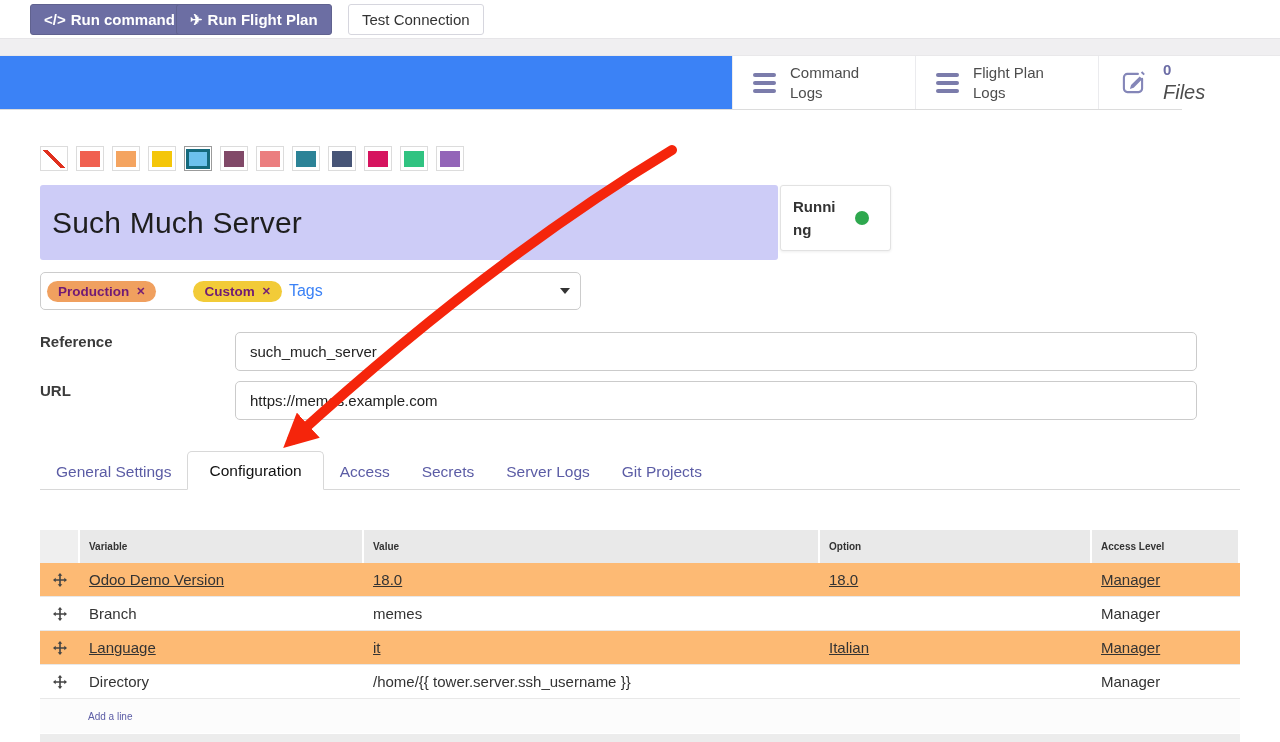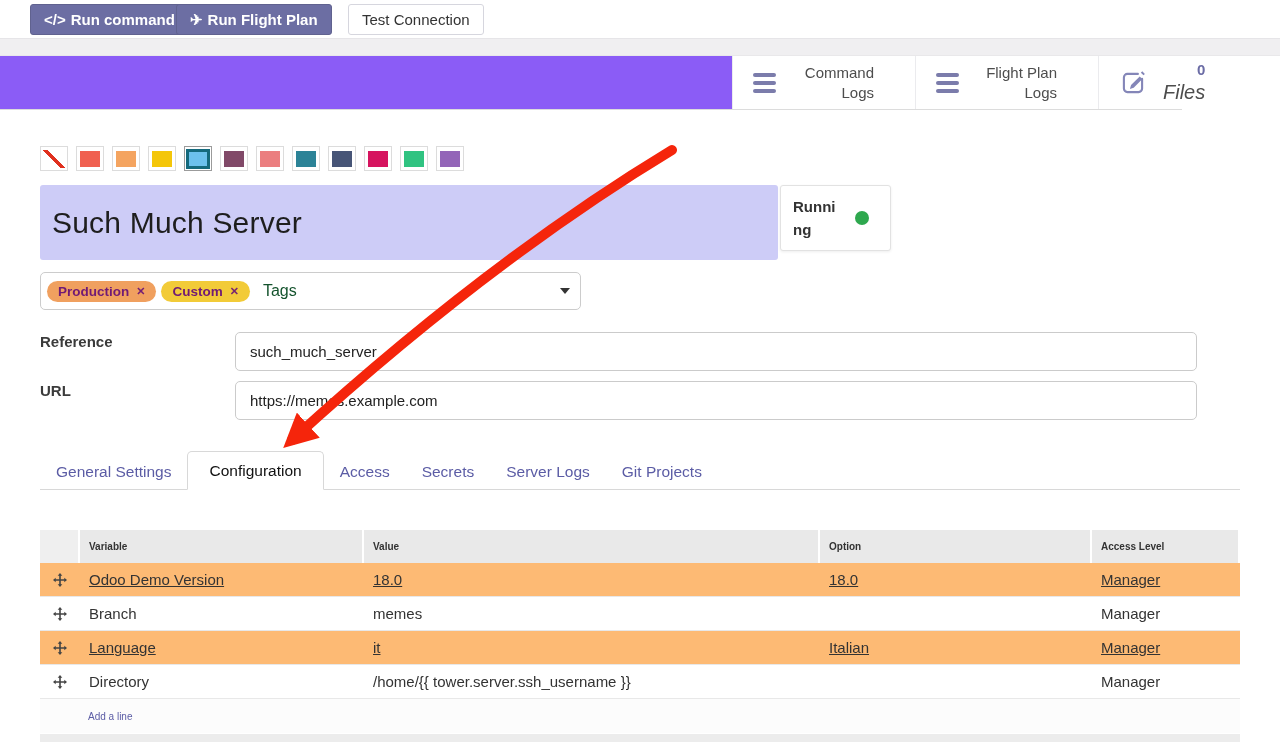--- a/index.html
+++ b/index.html
@@ -14,22 +14,22 @@
   .abtn-primary { background:#6c6ea3; border:1px solid #60628f; color:#fff; }
   .abtn-plain { background:#fff; border:1px solid #d6d6de; color:#333; font-weight:400; }
   .abtn .bicon { margin-right:5px; font-weight:700; }
   #btn-run-command { left:30px; }
   #btn-run-flight  { left:176px; }
   #btn-test-conn   { left:348px; }
 
   
   #band { position:absolute; top:38px; left:0; width:1280px; height:18px; background:#f0eff1;
           border-top:1px solid #e6e5e8; border-bottom:1px solid #e9e8ea; }
-  #control-panel { position:absolute; top:56px; left:0; width:1182px; height:54px; background:#8b5cf6;
-                   border-bottom:1px solid #dcdcdc;text-align:right; }
+  #control-panel { position:absolute; top:56px; left:0; width:1182px; height:54px; background:#3b82f6;
+                   border-bottom:1px solid #dcdcdc; }
   .stat-btn { position:absolute; top:0; height:53px; border-left:1px solid #ebebee; display:flex;
               align-items:center; padding-left:20px; cursor:pointer; background:#fff; }
   #stat-command { left:732px; width:183px; }
   #stat-flight  { left:915px; width:183px; }
   #stat-files   { left:1098px; width:182px; }
   .hamburger { display:flex; flex-direction:column; gap:4px; margin-right:14px; }
   .hamburger div { width:23px; height:4px; background:#7b7cab; border-radius:2px; }
   .stat-label { font-size:15px; color:#4d4d4d; width:84px; line-height:1.3; }
   .files-num { font-size:15px; color:#6b6ca5; font-weight:700; line-height:1.3; }
   .files-word { font-size:20px; color:#4d4d4d; line-height:1.3;font-style:italic; }
@@ -54,21 +54,21 @@
                   display:flex; align-items:center; padding:0 12px; cursor:pointer; }
   #status-text { font-size:15px; font-weight:700; color:#333; width:50px; word-break:break-all; line-height:1.55; }
   #status-dot { width:14px; height:14px; border-radius:50%; margin-left:12px; }
 
   
   #tags-box { position:absolute; top:272px; left:40px; width:541px; height:38px; border:1px solid #cccccc;
               border-radius:5px; display:flex; align-items:center; padding:0 10px 0 6px; cursor:text; background:#fff; }
   .tag-pill { display:flex; align-items:center; border-radius:999px; padding:3px 11px; margin-right:5px;
               color:#701a75; font-size:13.5px; font-weight:700; white-space:nowrap; }
   .tag-x { margin-left:7px; font-size:11px; font-weight:700; cursor:pointer; opacity:.95; }
-  #tags-placeholder { color:#14532d; font-size:16px; margin-left:8px; flex:1; }
+  #tags-placeholder { color:#3b82f6; font-size:16px; margin-left:2px; flex:1; }
   #tags-caret { width:0; height:0; border-left:5px solid transparent; border-right:5px solid transparent;
                 border-top:6px solid #333; cursor:pointer; }
 
   
   .field-label { position:absolute; left:40px; font-size:15px; font-weight:700; color:#3b3b3b; }
   .field-input { position:absolute; left:235px; width:962px; height:39px; border:1px solid #cbcbcb;
                  border-radius:5px; padding:5px 14px; font-size:15px; color:#222;
                  font-family:"Liberation Sans", sans-serif; background:#fff; }
   #ref-label { top:333px; } #ref-input { top:332px; }
   #url-label { top:382px; } #url-input { top:381px; }
@@ -196,21 +196,21 @@
   <div id="running-card">
     <span id="status-text">Running</span>
     <span id="status-dot" style="background: rgb(46, 168, 78);"></span>
   </div>
 
   <div id="tags-box">
     <span class="tag-pill" style="background: rgb(240, 160, 95);">
       <span>Production</span>
       <span class="tag-x">✕</span>
     </span>
-    <span class="tag-pill" style="background: rgb(242, 203, 56);">
+    <span class="tag-pill" style="background: rgb(242, 203, 56); margin-left: 32px;">
       <span>Custom</span>
       <span class="tag-x">✕</span>
     </span>
     <span id="tags-placeholder">Tags</span>
     <span id="tags-caret"></span>
   </div>
 
   <div class="field-label" id="ref-label">Reference</div>
   <input class="field-input" id="ref-input" value="such_much_server" style="">
   <div class="field-label" id="url-label">URL</div>

